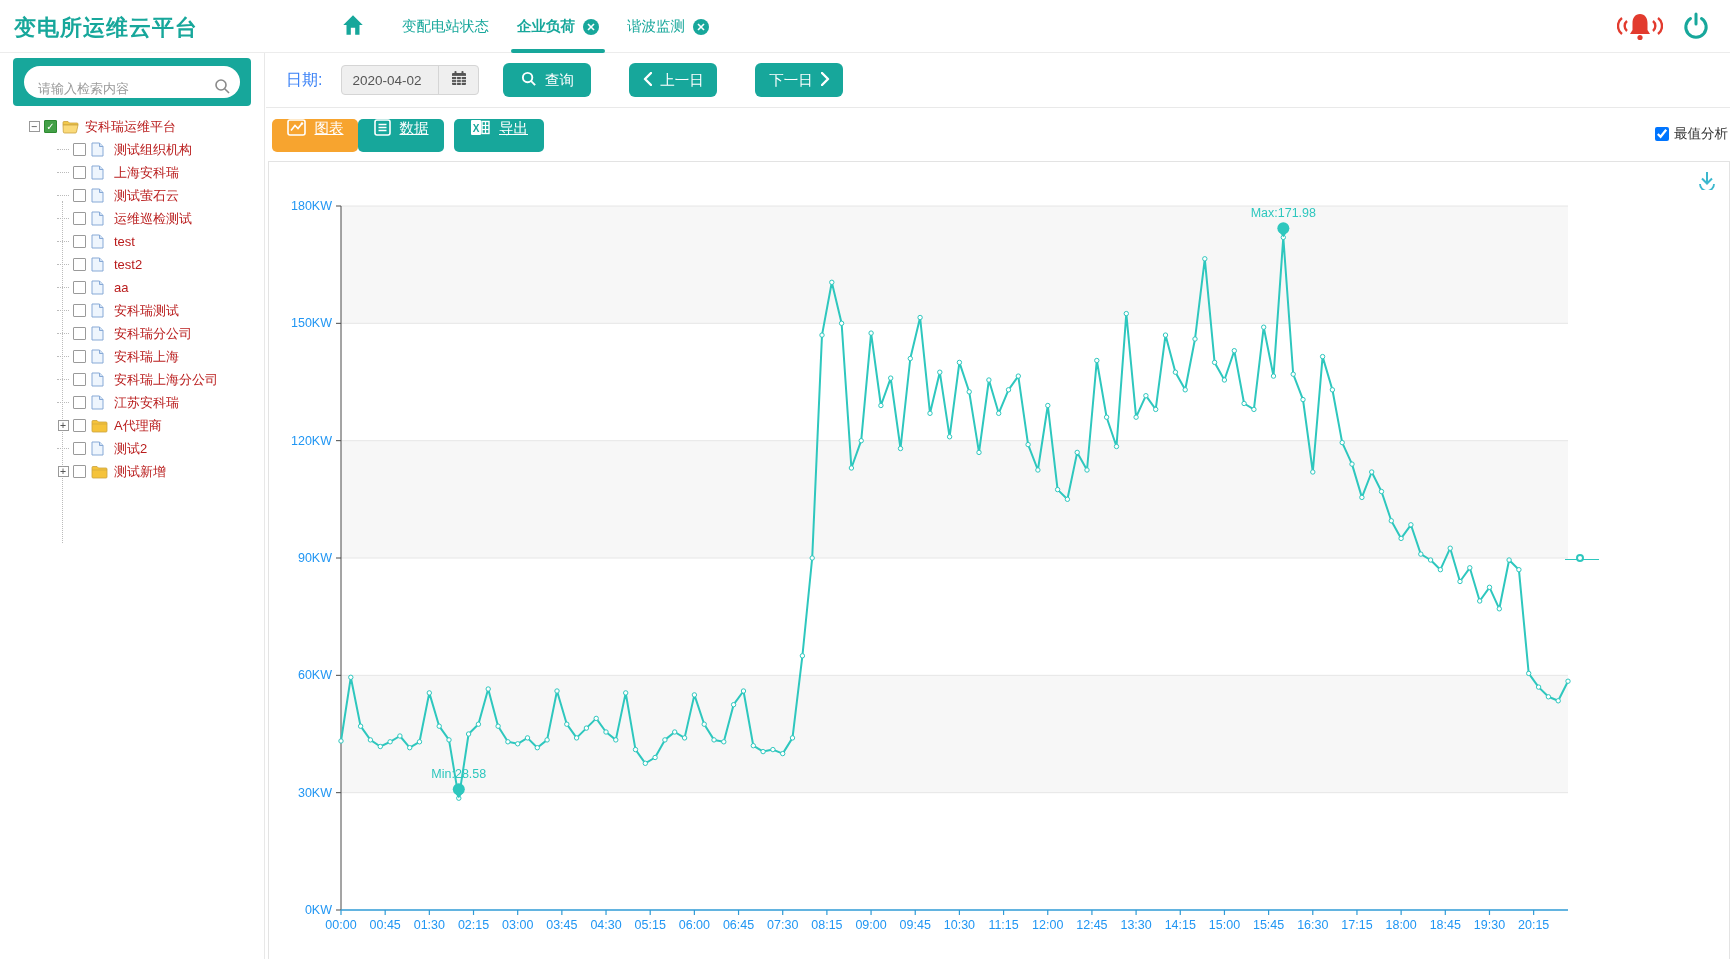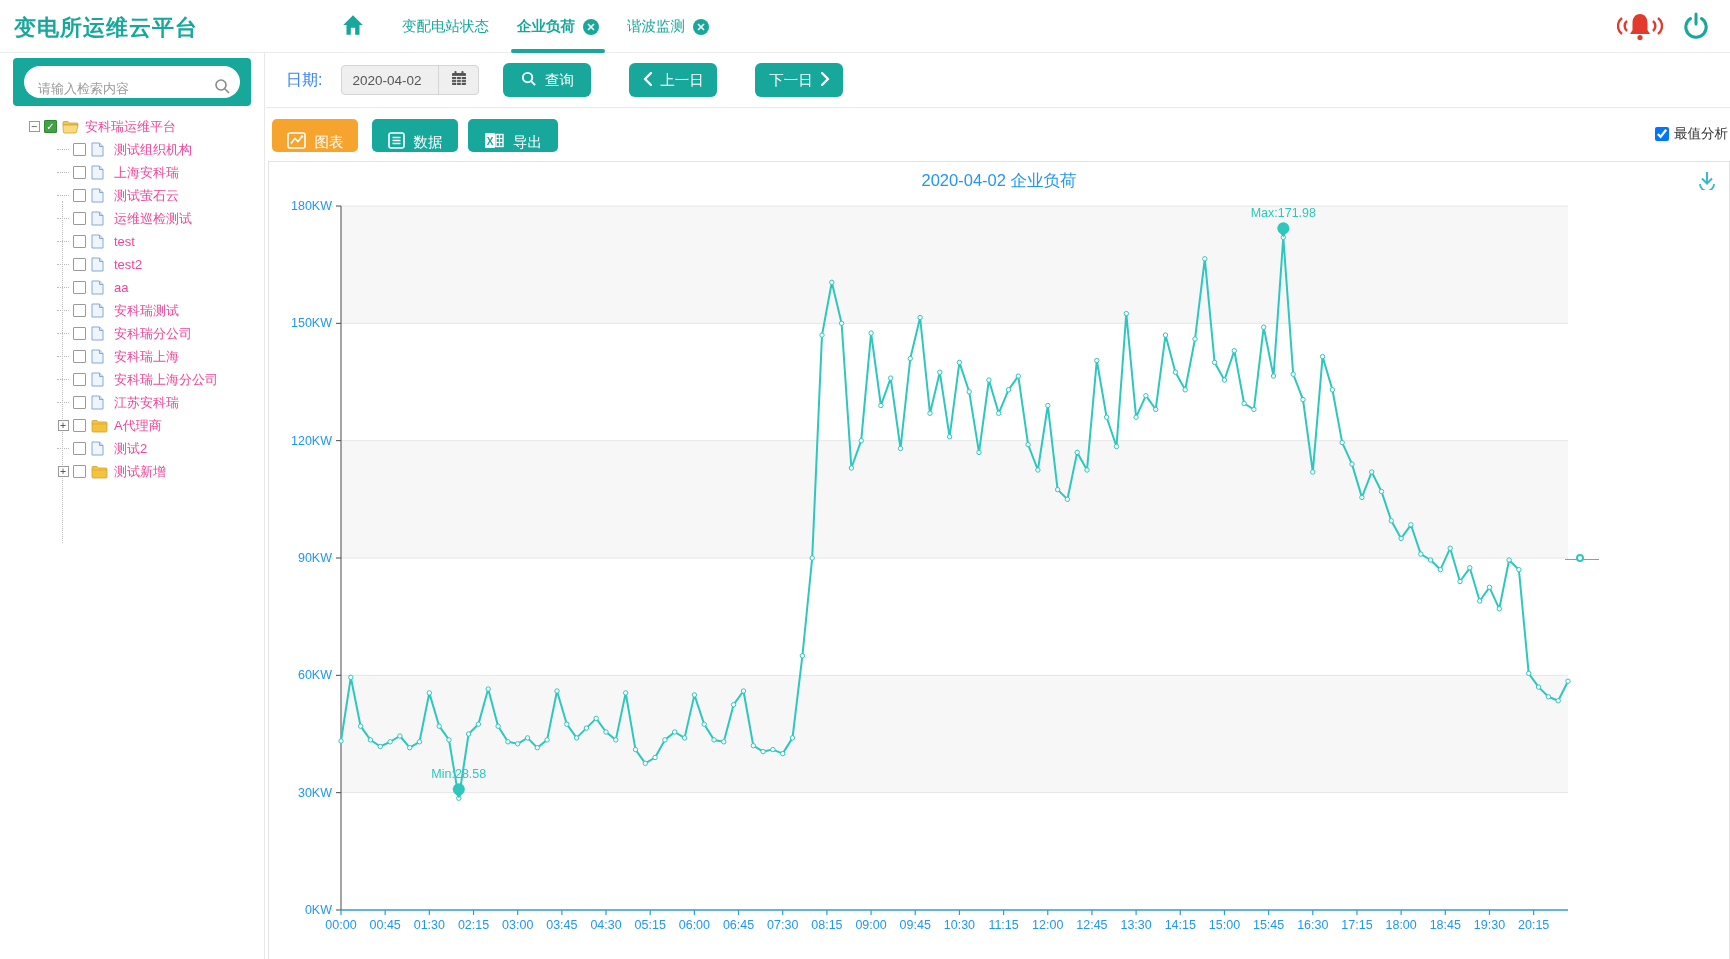--- a/index.html
+++ b/index.html
@@ -29,36 +29,36 @@
   .tree-vline { position:absolute; left:62px; top:86px; height:342px; border-left:1px dotted #bbb; }
   .node-row { position:relative; display:flex; align-items:center; height:23px; white-space:nowrap; cursor:pointer; }
   .node-root { padding-left:28px; }
   .node-child { padding-left:57px; }
   .slot { width:12px; height:12px; display:inline-flex; align-items:center; justify-content:center; margin-right:4px; flex:none; }
   .conn { width:12px; height:1px; border-top:1px dotted #bbb; margin-right:4px; flex:none; }
   .exp { width:11px; height:11px; border:1px solid #999; background:#fff; color:#555; font-size:10px; line-height:9px; text-align:center; font-family:"DejaVu Sans Mono",monospace; }
   .cbx { width:13px; height:13px; border:1px solid #9a9a9a; background:#fff; border-radius:1px; margin-right:5px; flex:none; display:inline-flex; align-items:center; justify-content:center; }
   .cbx.checked { background:#43a047; border-color:#2d8a31; color:#fff; font-size:10px; }
   .tree-ico { width:17px; height:15px; margin-right:6px; flex:none; display:inline-flex; }
-  .node-label { color:#ec4899; }
+  .node-label { color:#b91c1c; }
 
   
   .content { position:absolute; left:266px; top:53px; right:0; bottom:0; background:#fff; }
   .row1 { position:absolute; left:0; top:0; right:0; height:55px; border-bottom:1px solid #e9e9e9; display:flex; align-items:center; padding-left:20px; }
   .date-label { font-size:16px; color:#3b82f6; margin-right:19px; }
   .date-box { display:flex; align-items:center; height:30px; background:#efefef; border:1px solid #d5d5d5; border-radius:4px; overflow:hidden; }
   .date-box input { width:96px; height:28px; border:none; background:transparent; padding:0 10px; font-size:13.5px; color:#555; outline:none; font-family:inherit; }
   .cal-btn { width:40px; height:30px; border-left:1px solid #d5d5d5; display:flex; align-items:center; justify-content:center; cursor:pointer; }
   .btn { display:inline-flex; align-items:center; justify-content:center; gap:8px; height:34px; border:none; border-radius:6px; background:#17a79b; color:#fff; font-size:14.5px; cursor:pointer; font-family:Liberation Sans, sans-serif; }
   .btn-query { width:88px; margin-left:24px; }
   .btn-prev, .btn-next { width:88px; margin-left:38px; }
   .row2 { position:absolute; left:0; top:56px; right:0; height:52px; display:flex; align-items:center; padding-left:6px; }
-  .btn2 { display:inline-flex; align-items:flex-end; justify-content:center; gap:9px; height:33px; border:none; border-radius:5px; color:#fff; font-size:14.5px; cursor:pointer; font-family:inherit; }
+  .btn2 { display:inline-flex; align-items:flex-start; justify-content:center; gap:9px; height:33px; border:none; border-radius:5px; color:#fff; font-size:14.5px; cursor:pointer; font-family:inherit;text-decoration:underline; }
   .btn-chart { background:#f7a42f; width:86px; margin-left:0; }
-  .btn-data { background:#17a79b; width:86px; margin-left:14px; }
+  .btn-data { background:#17a79b; width:86px; }
   .btn-export { background:#17a79b; width:90px; margin-left:10px; }
   .max-analysis { position:absolute; right:2px; top:16px; display:flex; align-items:center; gap:5px; font-size:13.5px; color:#333;margin-left:40px; }
   .max-analysis input { width:14px; height:14px; cursor:pointer; }
 
   
   .chart-panel { position:absolute; left:2px; top:108px; width:1462px; height:848px; border:1px solid #e3e3e3; background:#fff; }
   .chart-title { position:absolute; left:0; top:8px; width:100%; text-align:center; font-size:16.5px; color:#2196f3; }
   .dl-icon { position:absolute; right:12px; top:8px; width:20px; height:20px; cursor:pointer; }
   .legend-box { position:absolute; left:1336px; top:358px; width:124px; font-size:12.5px; color:#555; line-height:16.5px; }
   .legend-row { display:flex; justify-content:space-between; }
@@ -407,21 +407,20 @@
         </span>
         <span>导出</span>
       </button>
       <label class="max-analysis">
         <input type="checkbox" checked="" style="">
         <span>最值分析</span>
       </label>
     </div>
 
     <div class="chart-panel">
-      <div class="chart-title">2020-04-02 企业负荷</div>
       <div class="dl-icon">
         <svg width="20" height="20" viewBox="0 0 20 20">
             <line x1="10" y1="2" x2="10" y2="12" stroke="#3bb8ce" stroke-width="2"></line>
             <polyline points="5,8.5 10,13.5 15,8.5" stroke="#3bb8ce" stroke-width="2" fill="none"></polyline>
             <path d="M3 14 a7 7 0 0 0 14 0" stroke="#3bb8ce" stroke-width="1.8" fill="none"></path>
           </svg>
       </div>
       <svg id="chart-svg" width="1460" height="846" viewBox="0 0 1460 846" style="position:absolute;left:0;top:0;">
           <rect x="72" y="513.3333333333334" width="1227" height="117.33333333333326" fill="#f7f7f7"></rect>
           <rect x="72" y="278.6666666666667" width="1227" height="117.33333333333331" fill="#f7f7f7"></rect>

